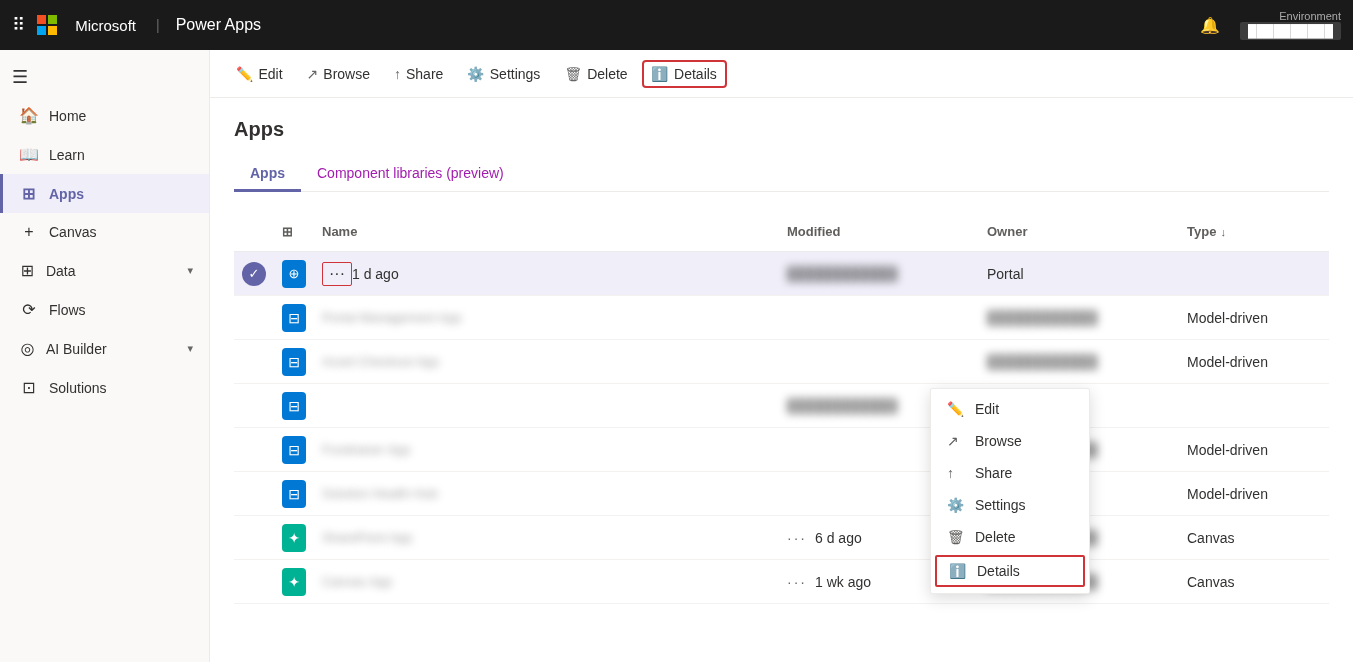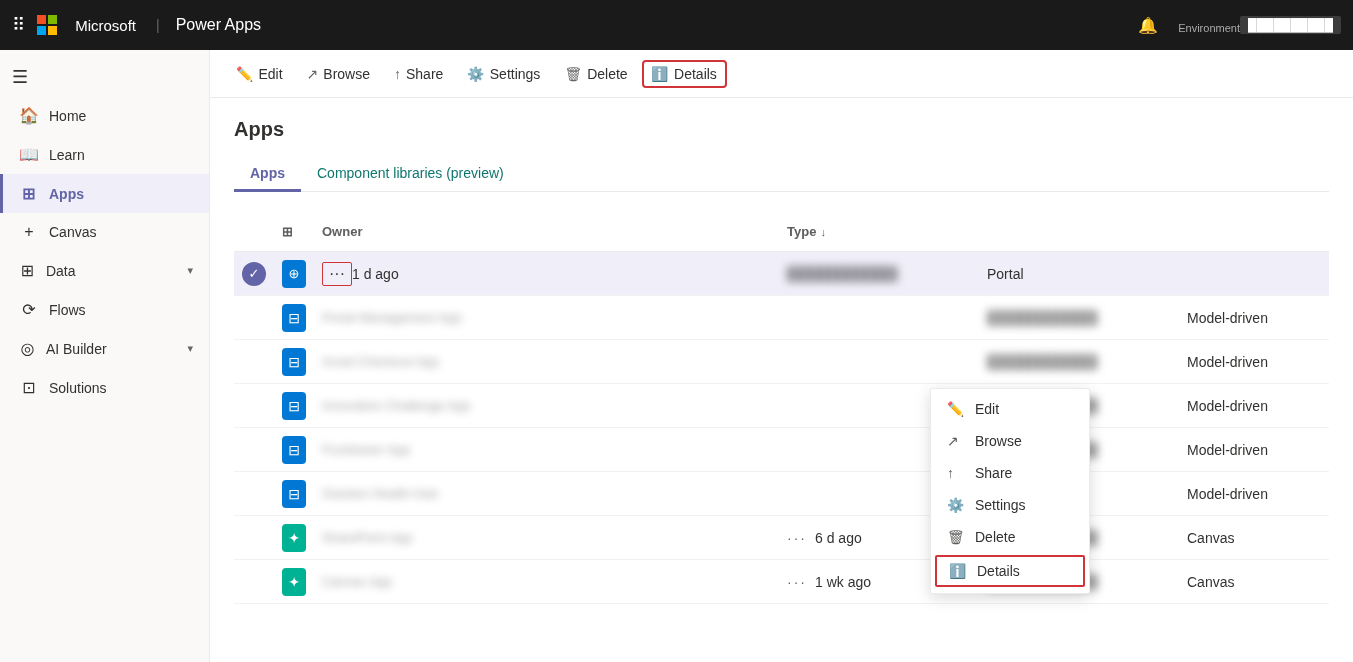--- a/index.html
+++ b/index.html
@@ -19,21 +19,21 @@
     .topnav-grid { color: white; font-size: 18px; cursor: pointer; display: flex; align-items: center; }
     .ms-logo { display: flex; align-items: center; gap: 12px; margin-right: 4px; }
     .ms-logo-grid { display: grid; grid-template-columns: 1fr 1fr; gap: 2px; width: 20px; height: 20px; }
     .ms-logo-grid span { display: block; }
     .ms-logo-grid span:nth-child(1) { background: #F25022; }
     .ms-logo-grid span:nth-child(2) { background: #7FBA00; }
     .ms-logo-grid span:nth-child(3) { background: #00A4EF; }
     .ms-logo-grid span:nth-child(4) { background: #FFB900; }
     .topnav-title { color: white; font-size: 16px; font-weight: 400; }
     .topnav-spacer { flex: 1; }
-    .topnav-env { display: flex; flex-direction: row; align-items: flex-end; }
+    .topnav-env { display: flex; flex-direction: column; align-items: flex-end; }
     .topnav-env-label { color: #aaa; font-size: 11px; }
     .topnav-env-name { color: white; font-size: 12px; background: rgba(255,255,255,0.15); padding: 2px 8px; border-radius: 2px; }
     .topnav-bell { color: white; font-size: 16px; margin-right: 8px; cursor: pointer; }
 
     
     .layout { display: flex; flex: 1; overflow: hidden; }
 
     
     .sidebar {
       width: 210px;
@@ -109,21 +109,21 @@
       position: relative;
     }
     .page-title { font-size: 20px; font-weight: 600; color: #323130; margin-bottom: 16px; }
 
     
     .tabs { display: flex; gap: 0; border-bottom: 1px solid #edebe9; margin-bottom: 20px; }
     .tab {
       padding: 8px 16px;
       cursor: pointer;
       font-size: 14px;
-      color: #0f766e;
+      color: #a21caf;
       border-bottom: 3px solid transparent;
       margin-bottom: -1px;
     }
     .tab.active { color: #6264a7; border-bottom: 3px solid #6264a7; font-weight: 600; }
 
     
     .table-container { width: 100%; position: relative; }
     .table-header {
       display: grid;
       grid-template-columns: 40px 40px 1fr 200px 200px 150px;
@@ -304,20 +304,22 @@
           <span>Component libraries (preview)</span>
         </div>
       </div>
 
       <div class="table-container">
         <div class="table-header">
           <div class="table-header-cell"></div>
           <div class="table-header-cell">
             <span>⊞</span>
           </div>
+          <div class="table-header-cell">Name</div>
+          <div class="table-header-cell">Modified</div>
           <div class="table-header-cell">Owner</div>
           <div class="table-header-cell">
             Type <span class="sort-arrow">↓</span>
           </div>
         </div>
 
         <div class="table-row selected">
           <div class="table-cell">
             <div class="check-circle">✓</div>
           </div>
@@ -352,21 +354,20 @@
           <div class="table-cell"></div>
           <div class="table-cell blurred">████████████</div>
           <div class="table-cell">Model-driven</div>
         </div>
 
         <div class="table-row">
           <div class="table-cell"></div>
           <div class="table-cell">
             <div class="app-icon-blue">⊟</div>
           </div>
-          <div class="table-cell blurred">Innovation Challenge App</div>
           <div class="table-cell"></div>
           <div class="table-cell blurred">████████████</div>
           <div class="table-cell">Model-driven</div>
         </div>
 
         <div class="table-row">
           <div class="table-cell"></div>
           <div class="table-cell">
             <div class="app-icon-blue">⊟</div>
           </div>

